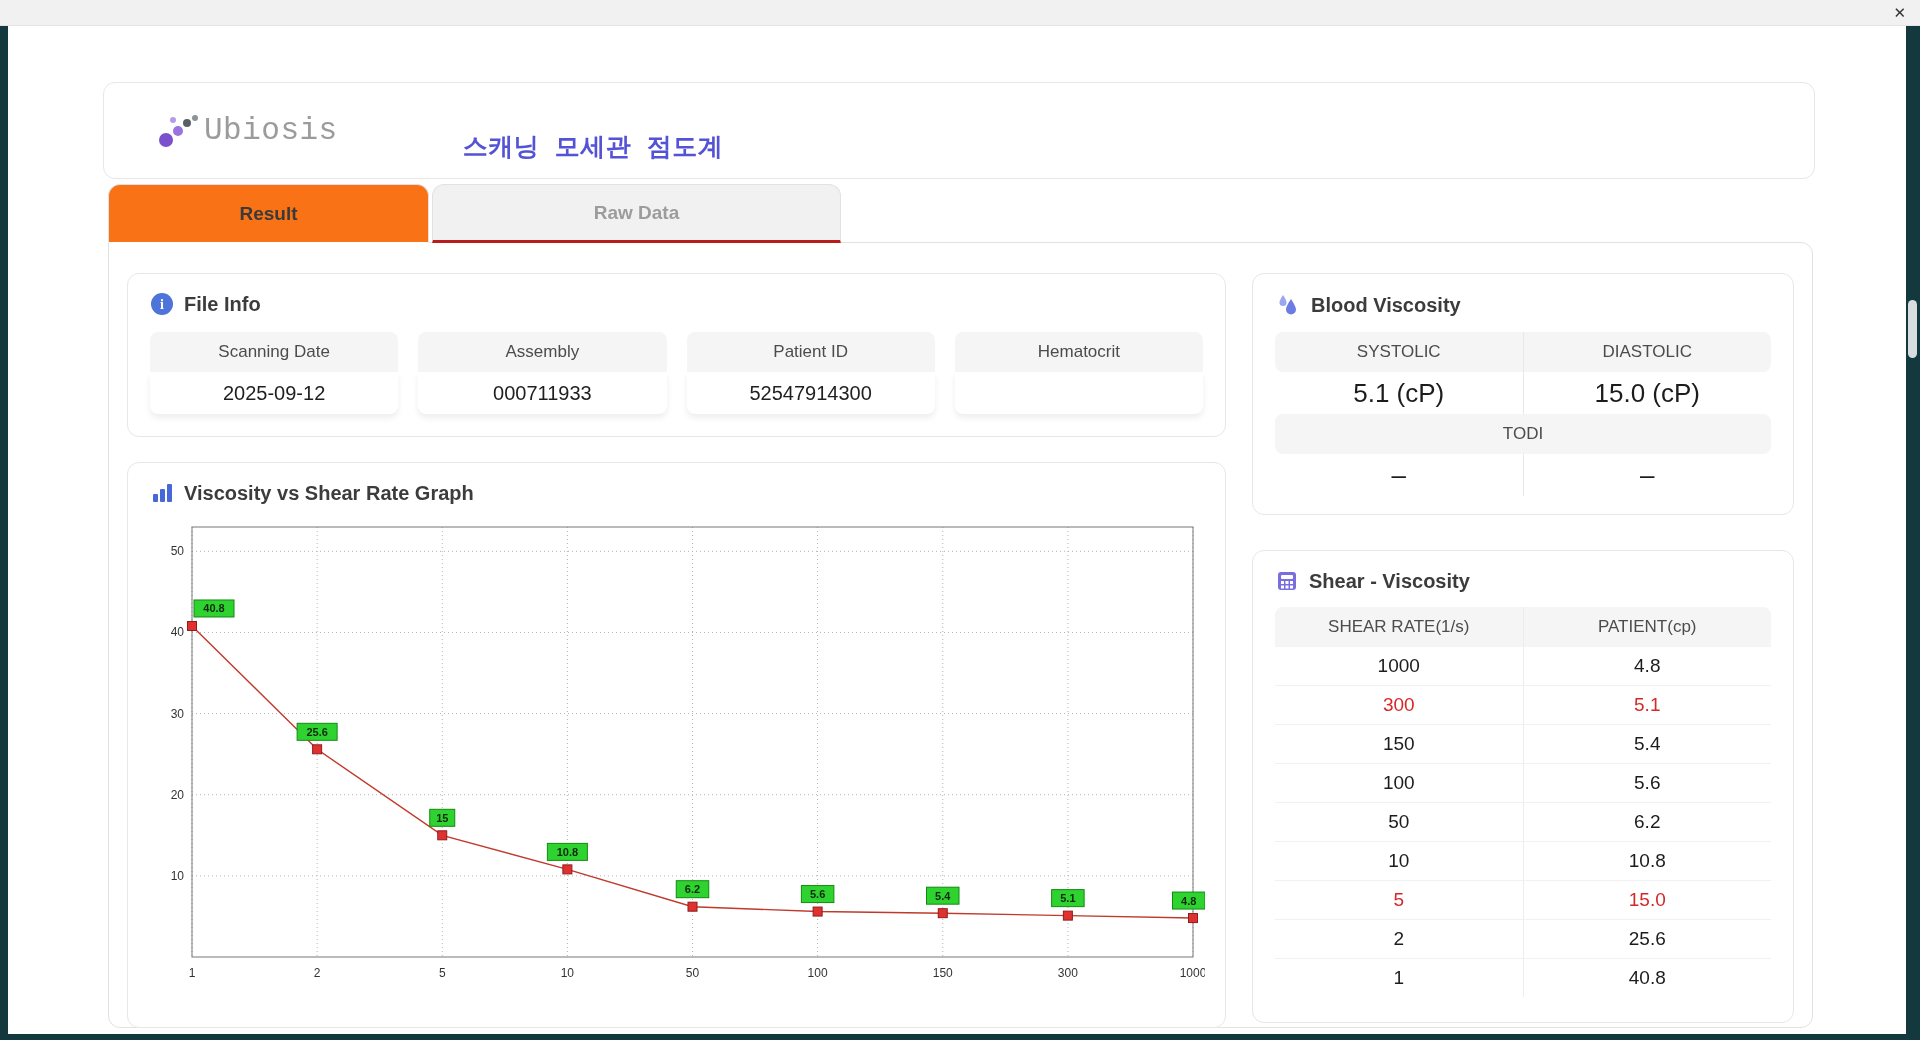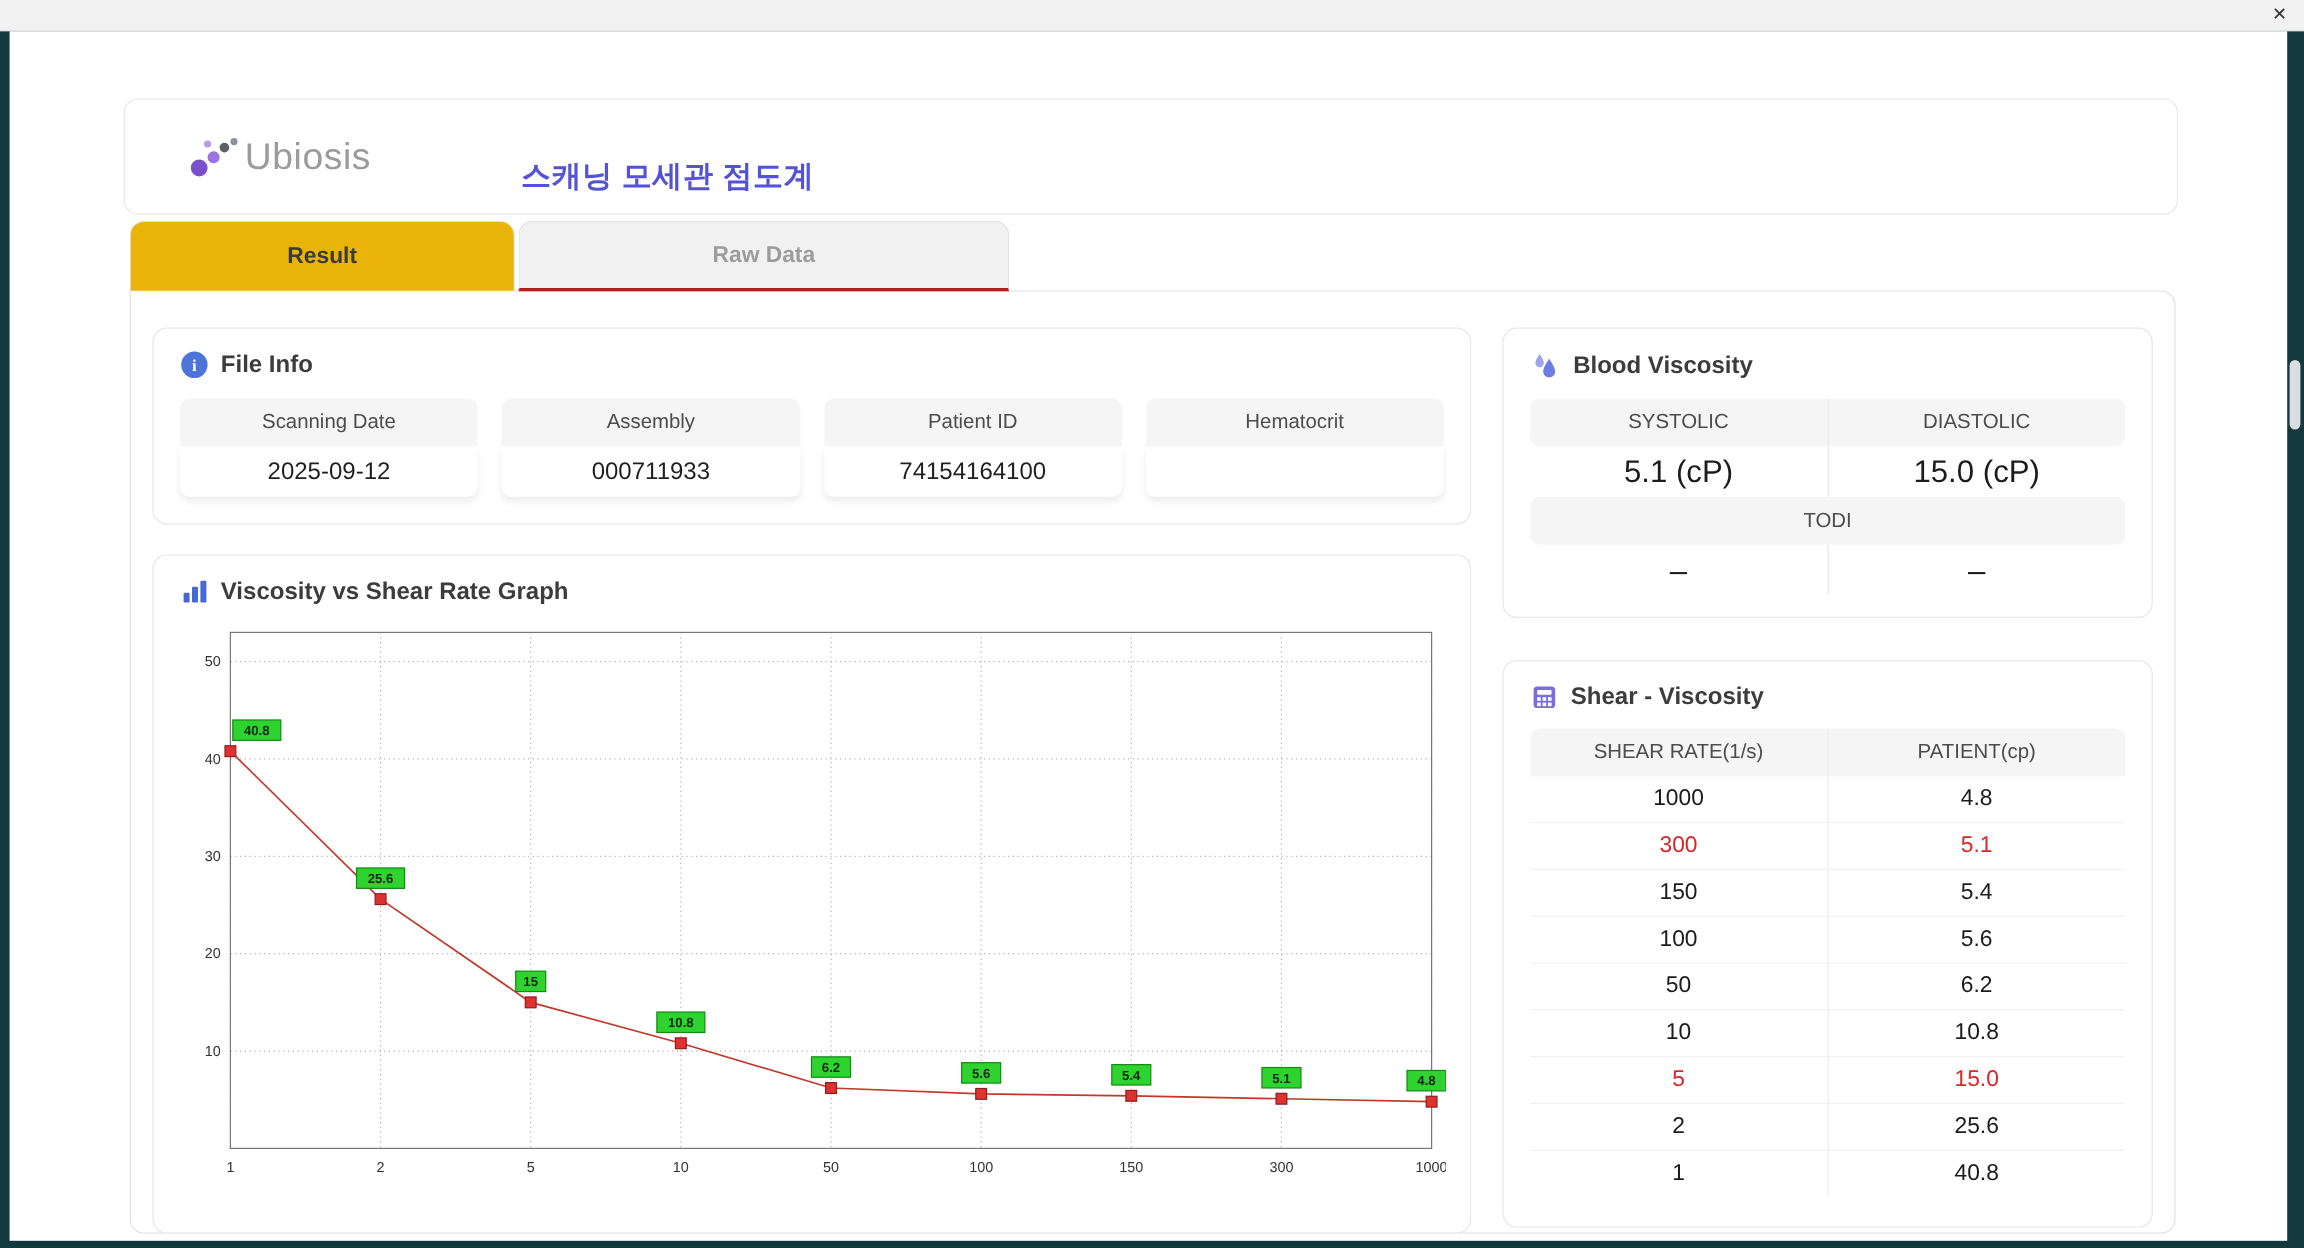--- a/index.html
+++ b/index.html
@@ -25,34 +25,34 @@
   
   .app-window {
     position:absolute; left:8px; top:26px; right:14px; bottom:6px;
     background:#ffffff; z-index:10;
   }
   .card {
     background:#fff; border:1px solid #e7e7e7; border-radius:12px;
   }
   .header-card {
     position:absolute; left:95px; top:56px; width:1712px; height:97px;
-    display:flex; align-items:center; padding:0 50px;
+    display:flex; align-items:center; padding:0 50px;font-family:Liberation Mono, monospace;
   }
   .brand { display:flex; align-items:center; gap:4px; }
   .brand-text { font-size:31px; color:#9b9b9b; font-weight:500; letter-spacing:0.5px; }
   .app-title { margin-left:125px; font-size:25px; font-weight:bold; color:#5453d6; letter-spacing:0.5px;margin-top:32px; }
 
   
   .tabs { position:absolute; left:100px; top:158px; height:59px; display:flex; z-index:5; }
   .tab {
     height:59px; display:flex; align-items:center; justify-content:center;
     border:1px solid #e2e2e2; border-radius:12px 12px 0 0;
     font-size:19px; font-weight:bold; cursor:pointer;
   }
-  .tab-active { width:321px; background:#eab308; color:#3a3a3a; border-bottom:1px solid #fff; }
+  .tab-active { width:321px; background:#f97316; color:#3a3a3a; border-bottom:1px solid #fff; }
   .tab-inactive { width:409px; background:#f1f1f1; color:#9c9c9c; margin-left:3px; border-bottom:3px solid #b91c1c; }
 
   .content-panel {
     position:absolute; left:100px; top:216px; width:1705px; height:786px;
     background:#fff; border:1px solid #e2e2e2; border-radius:0 12px 12px 12px;
     padding:30px 18px 0 18px; display:flex; gap:26px; z-index:4;
   }
   .left-col { width:1099px; }
   .right-col { width:543px; }
 
@@ -153,21 +153,21 @@
             <div class="field">
               <div class="field-label">Scanning Date</div>
               <div class="field-value">2025-09-12</div>
             </div>
             <div class="field">
               <div class="field-label">Assembly</div>
               <div class="field-value">000711933</div>
             </div>
             <div class="field">
               <div class="field-label">Patient ID</div>
-              <div class="field-value">74154164100</div>
+              <div class="field-value">52547914300</div>
             </div>
             <div class="field">
               <div class="field-label">Hematocrit</div>
               <div class="field-value"></div>
             </div>
           </div>
       </div>
 
       <div class="card graph-card">
         <div class="card-title-row">

